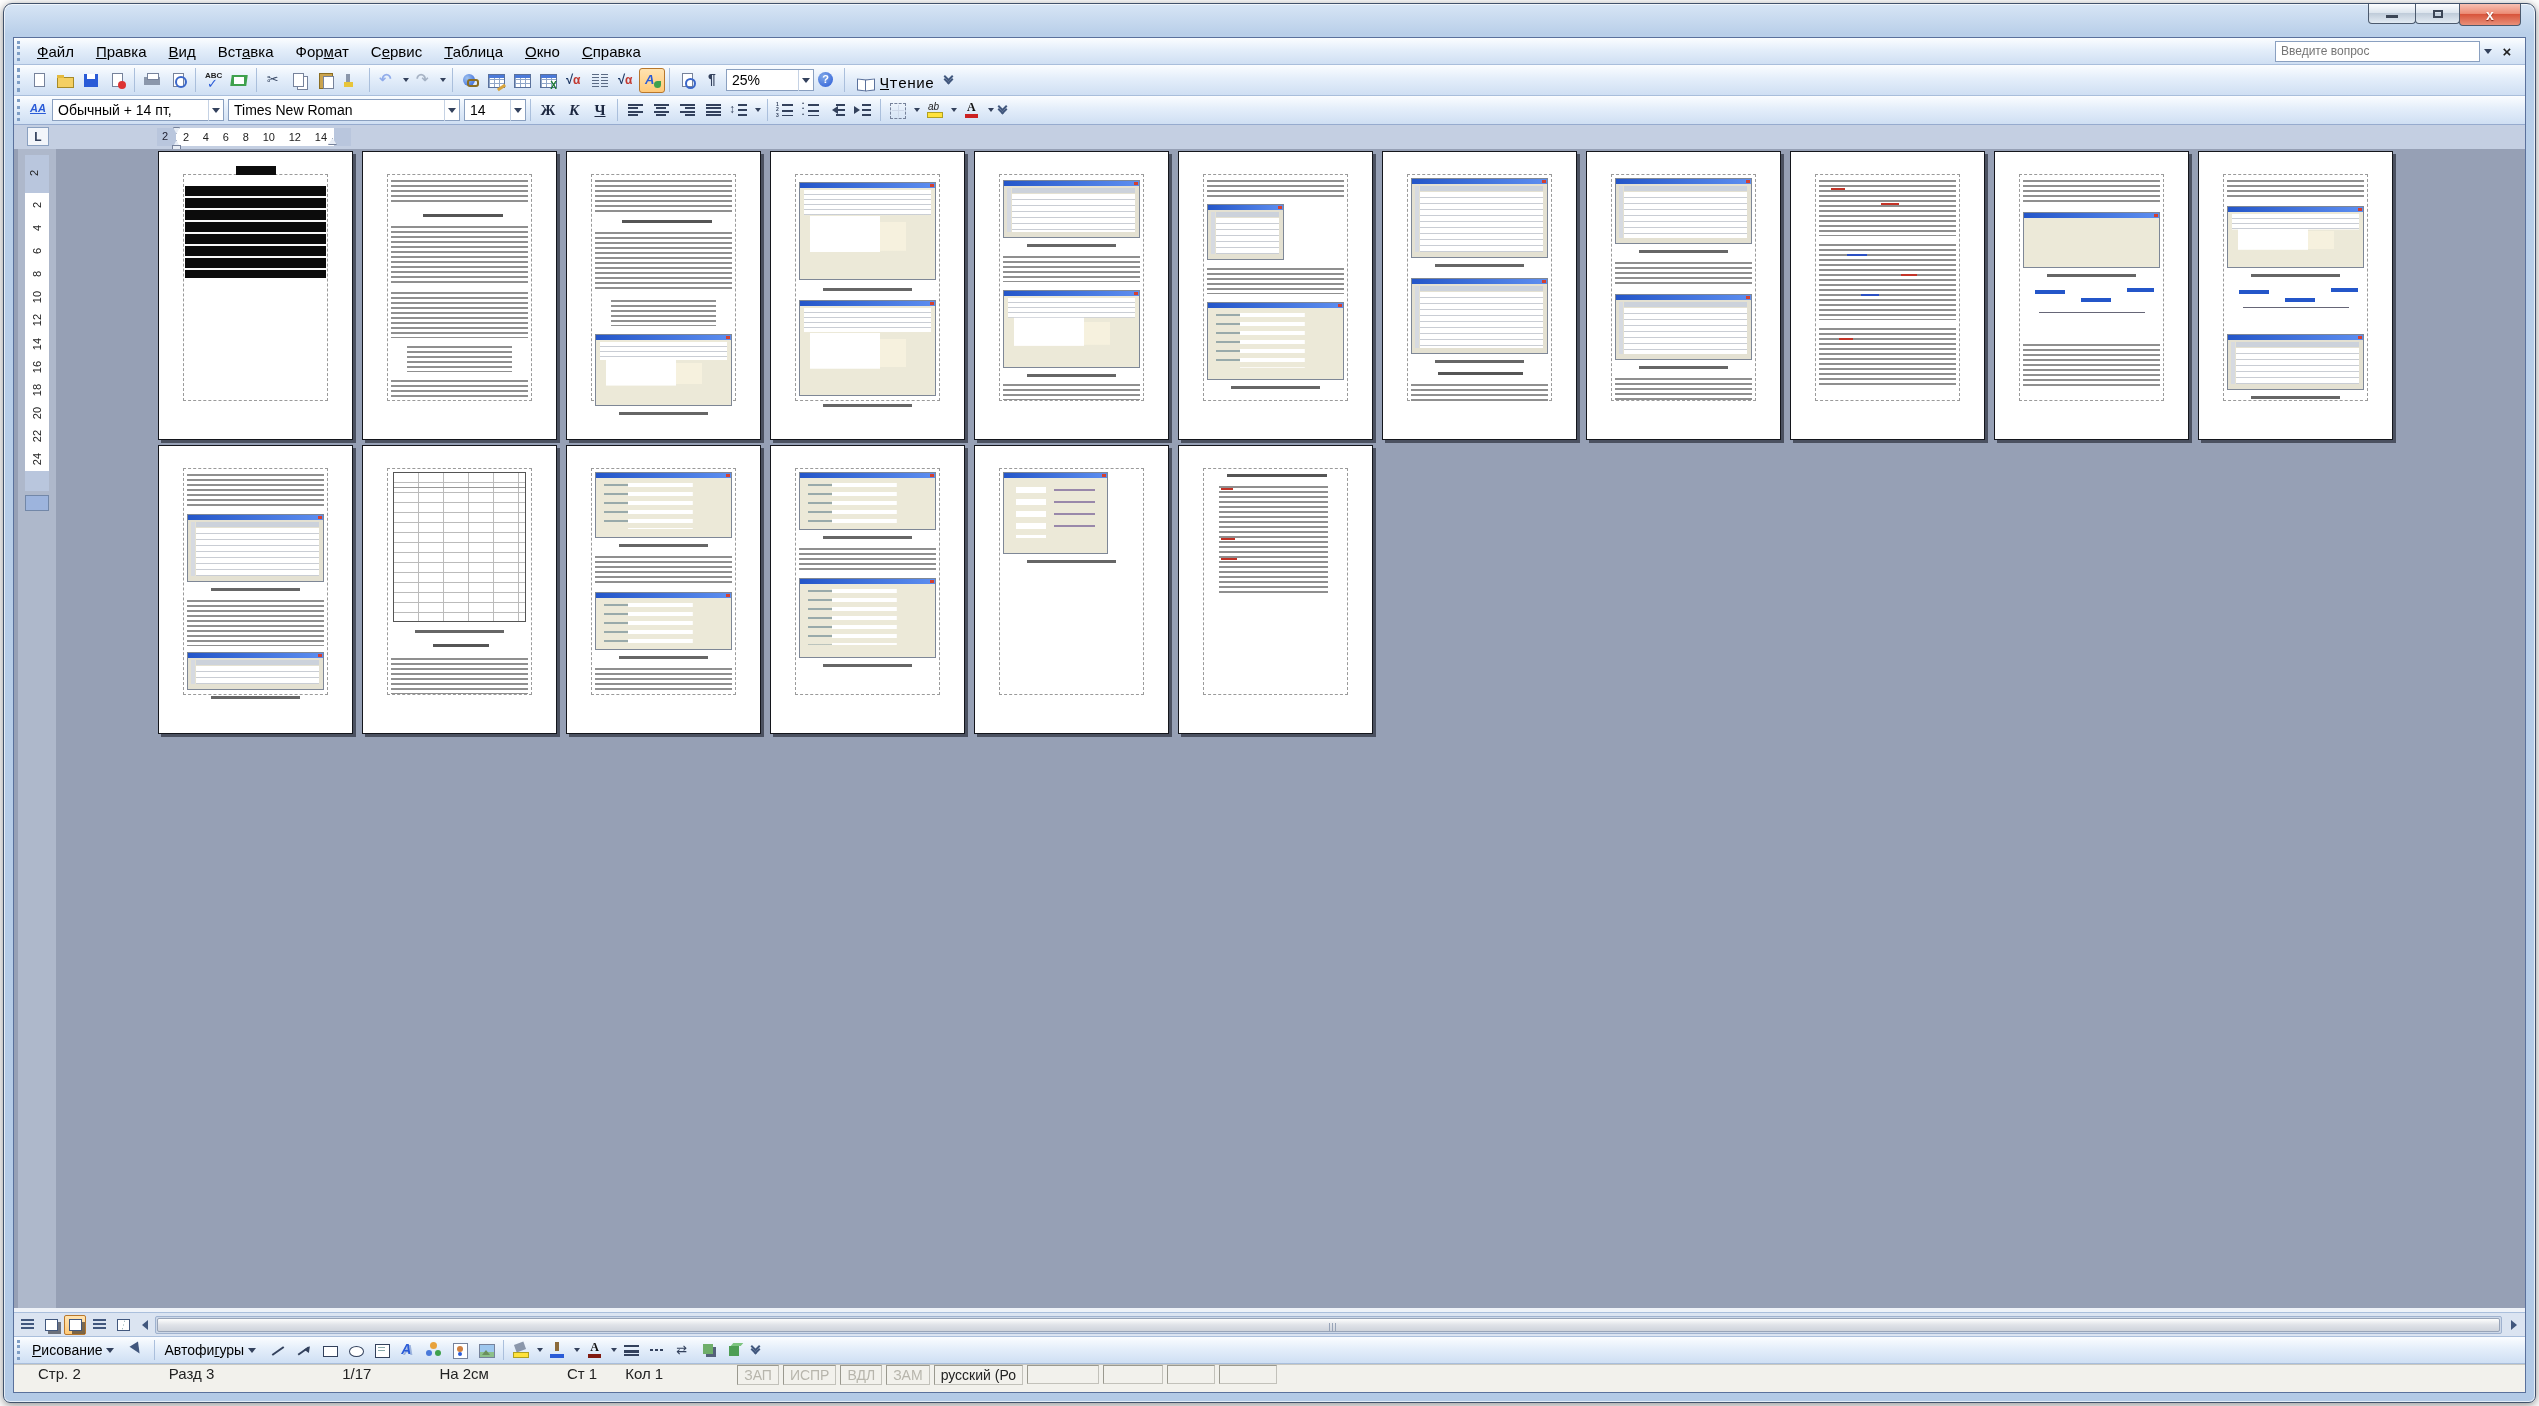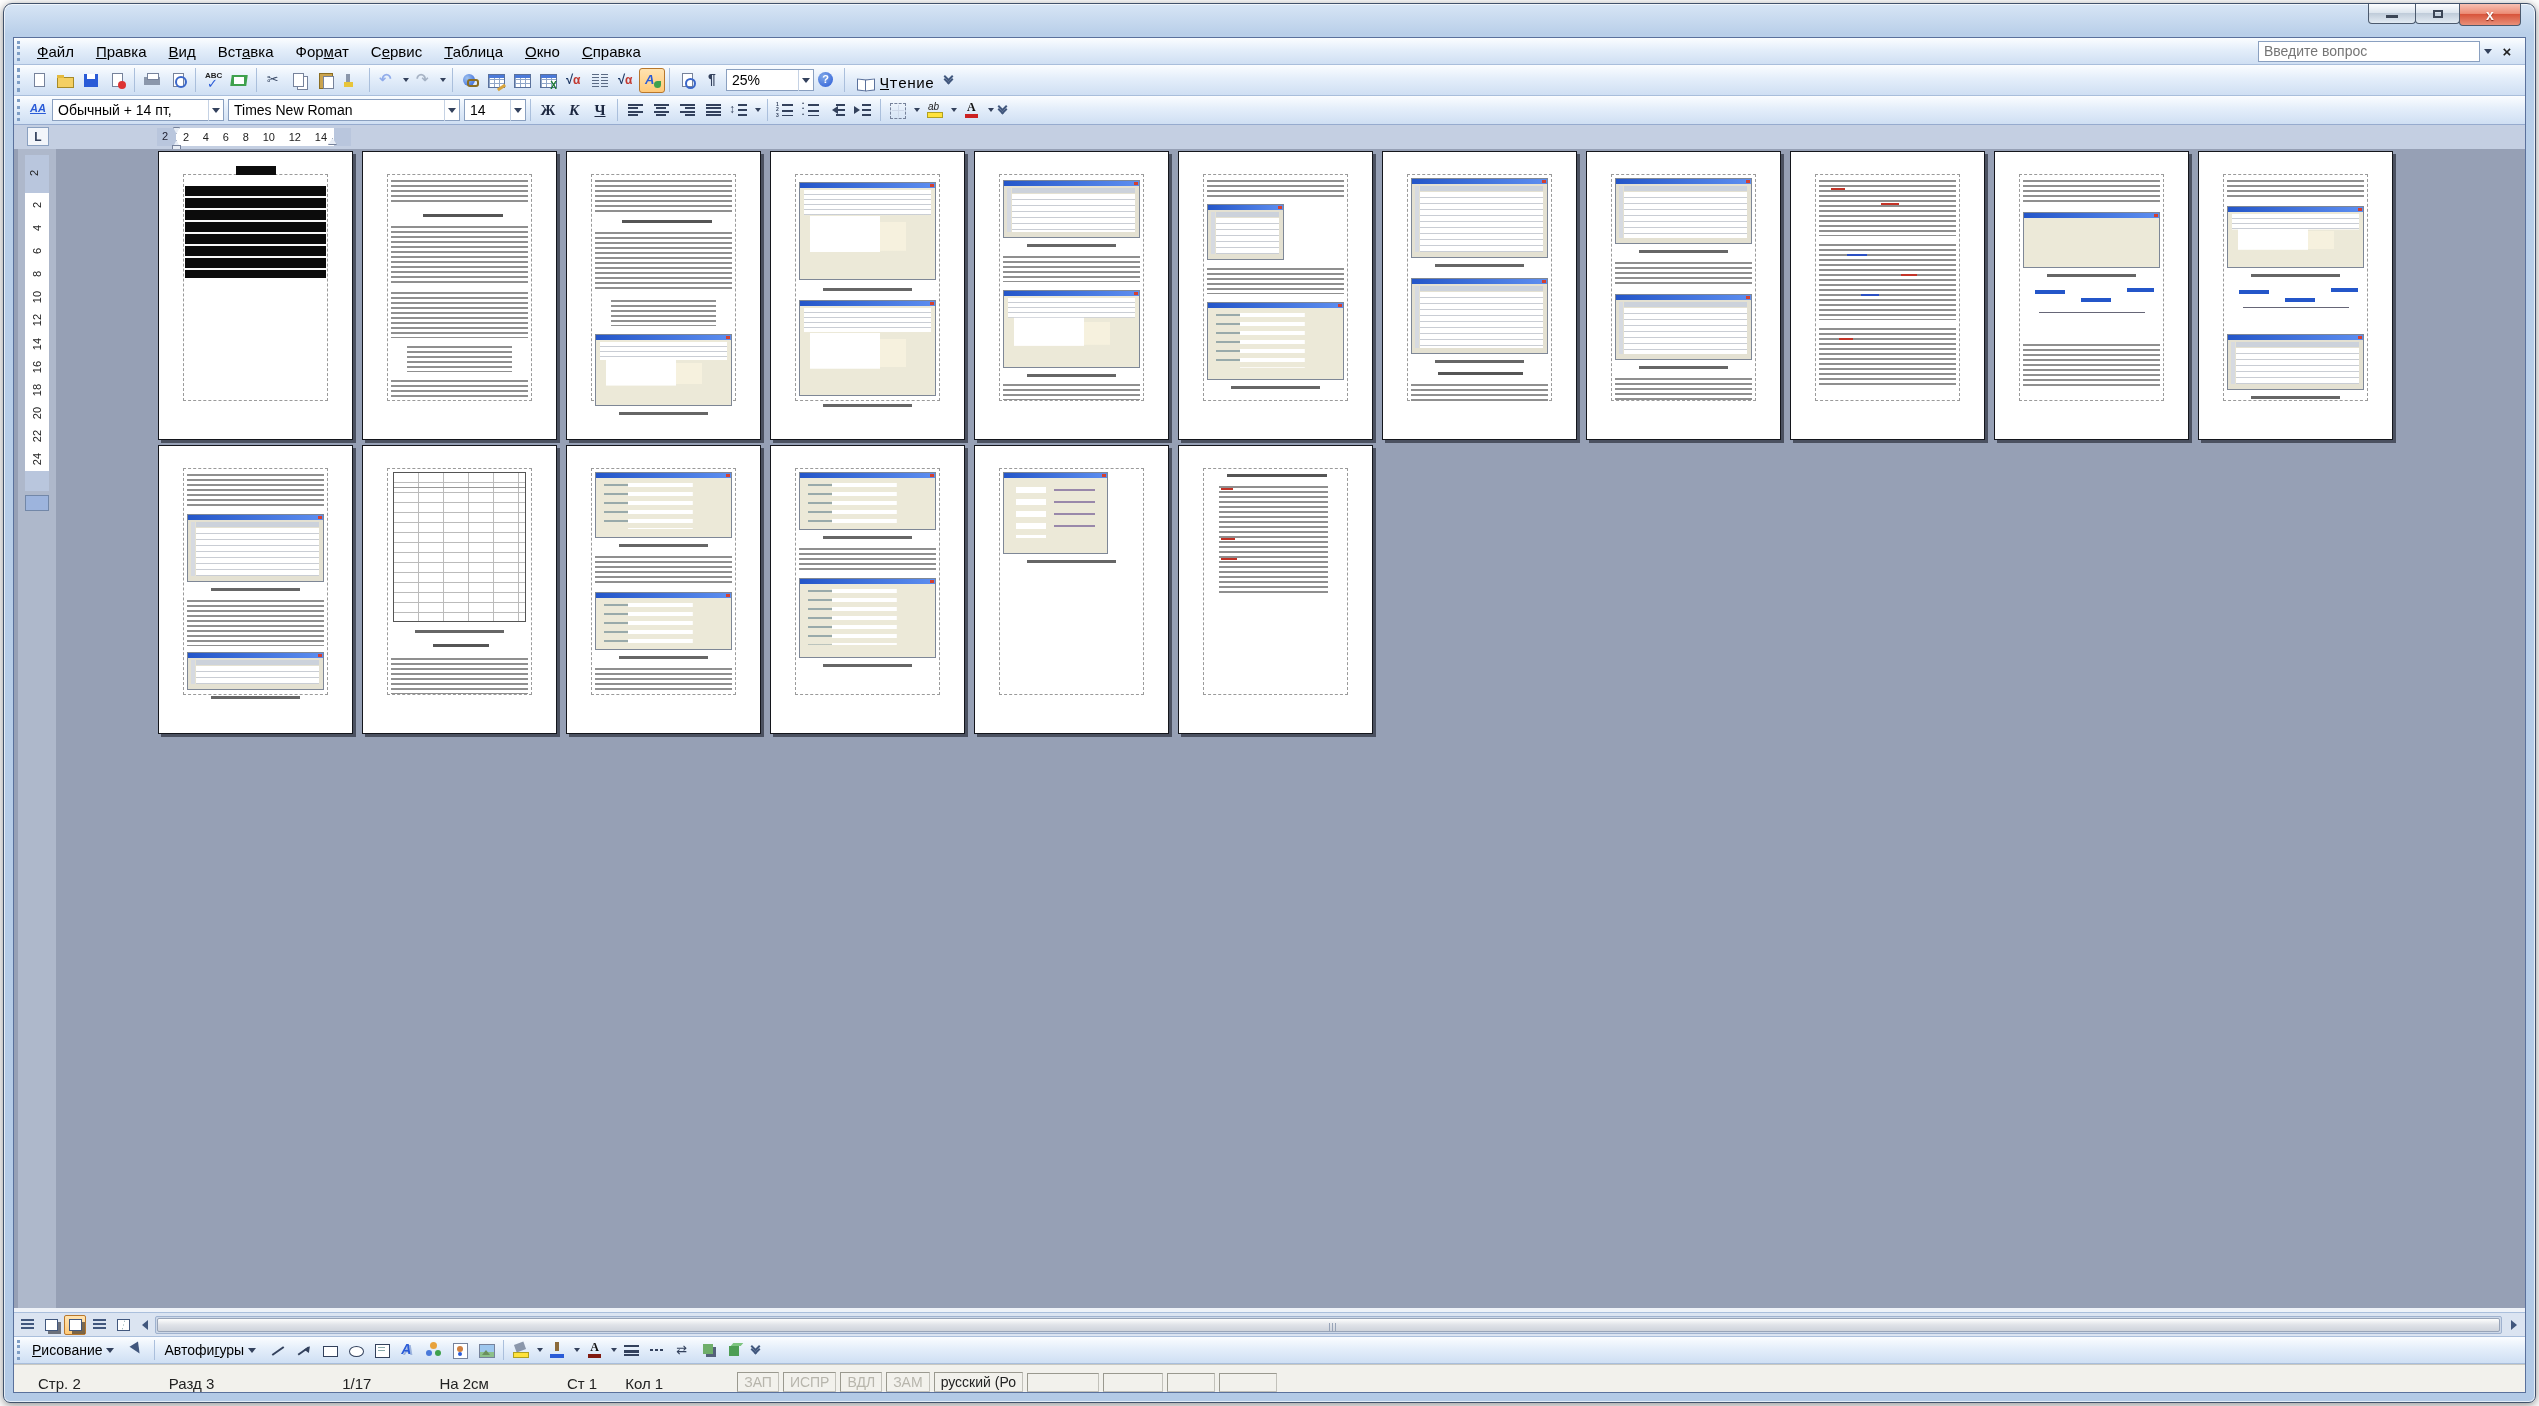--- a/index.html
+++ b/index.html
@@ -31,21 +31,21 @@
   .row { position:absolute; left:0; right:0; }
   .chrome { background:linear-gradient(180deg,#fbfdff 0%,#e4eefa 45%,#cfdff3 100%); border-bottom:1px solid #a9bedb; }
   .grip { width:5px; align-self:stretch; margin:3px 4px 3px 3px; border-left:3px dotted #7f9fc6; }
   .vsep { width:1px; align-self:stretch; margin:3px 4px; background:#aabfdc; }
 
   
   #menubar { top:0; height:27px; display:flex; align-items:center; font-size:15px; }
   .menu-item { padding:3px 11px; color:#000; }
   .menu-item u { text-decoration:underline; }
   #askbox { margin-left:auto; display:flex; align-items:center; }
-  #askbox input { width:222px; height:21px; border:1px solid #8aa0c0; font-size:14px; padding:0 5px;
+  #askbox input { width:205px; height:21px; border:1px solid #8aa0c0; font-size:12px; padding:0 5px;
                   color:#701a75; background:#fff; font-family:inherit; }
   .dd { width:15px; height:21px; display:flex; align-items:center; justify-content:center; }
   .dd::after { content:""; border:4px solid transparent; border-top:5px solid #33415c; margin-top:4px; }
   .menuclose { width:24px; text-align:center; font-weight:bold; color:#222; font-size:15px; margin-right:6px; }
 
   
   #stdbar { top:27px; height:31px; display:flex; align-items:center; }
   #fmtbar { top:58px; height:29px; display:flex; align-items:center; border-bottom:1px solid #96abce; }
   .tbtn { width:26px; height:25px; border-radius:3px; display:flex; align-items:center; justify-content:center;
           position:relative; flex:none; }
@@ -238,21 +238,21 @@
   .i-fc2::before { content:"А"; position:absolute; left:4px; top:-2px; font-size:12px; font-weight:bold; color:#111; font-family:"Liberation Serif",serif; }
   .i-fc2::after { content:""; position:absolute; left:2px; bottom:1px; width:13px; height:4px; background:#801a10; }
   .i-ls::before { content:""; position:absolute; left:1px; top:3px; width:15px; height:11px; background:linear-gradient(#33415c 0 2px,transparent 2px 5px,#33415c 5px 8px,transparent 8px 9px,#33415c 9px 11px) ; }
   .i-ds::before { content:""; position:absolute; left:1px; top:7px; width:15px; height:2px; background:repeating-linear-gradient(90deg,#33415c 0 3px,transparent 3px 5px); }
   .i-as::before { content:"⇄"; position:absolute; left:1px; top:0; font-size:13px; color:#33415c; }
   .i-sh::before { content:""; position:absolute; left:2px; top:2px; width:10px; height:10px; background:#6fae6a; box-shadow:3px 3px 0 #55617a; }
   .i-3d::before { content:""; position:absolute; left:2px; top:4px; width:10px; height:10px; background:#4e9e54; }
   .i-3d::after { content:""; position:absolute; left:5px; top:1px; width:10px; height:3px; background:#7cc47f; transform:skewX(-40deg); }
 
   
-  #statusbar { bottom:0; height:28px; top:auto; background:#f2f1ec; display:flex; align-items:flex-end;
+  #statusbar { bottom:0; height:28px; top:auto; background:#f2f1ec; display:flex; align-items:flex-start;
                font-size:15px; color:#222; padding-left:10px; border-top:1px solid #c8c8c2; }
   .scell { padding:0 14px; white-space:nowrap; }
   .sbox { border:1px solid #c2c1ba; border-top-color:#9a998f; border-left-color:#9a998f; background:#f2f1ec;
           padding:1px 6px; margin-right:4px; color:#b7b5ac; font-size:14px; }
   .sbox.on { color:#222; } .sbox.empty { width:72px; height:19px; }
 </style>
 </head>
 <body>
 
 <div id="win">

